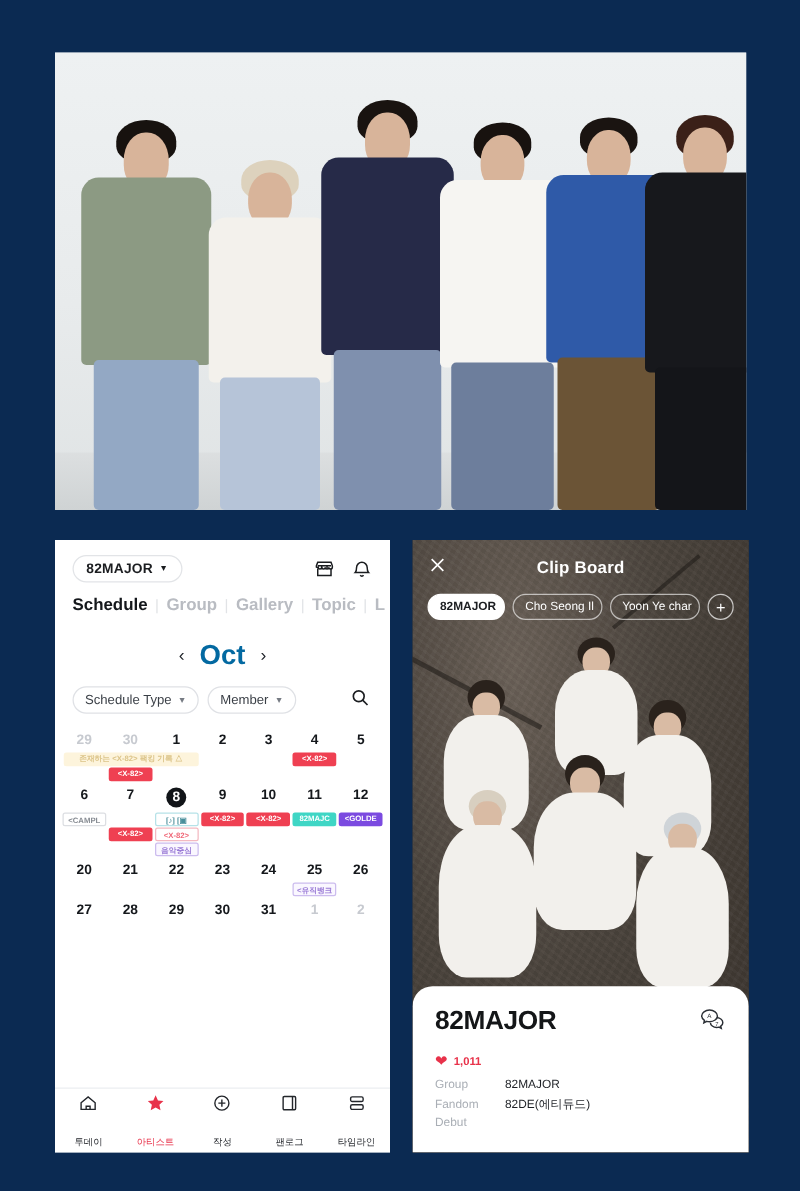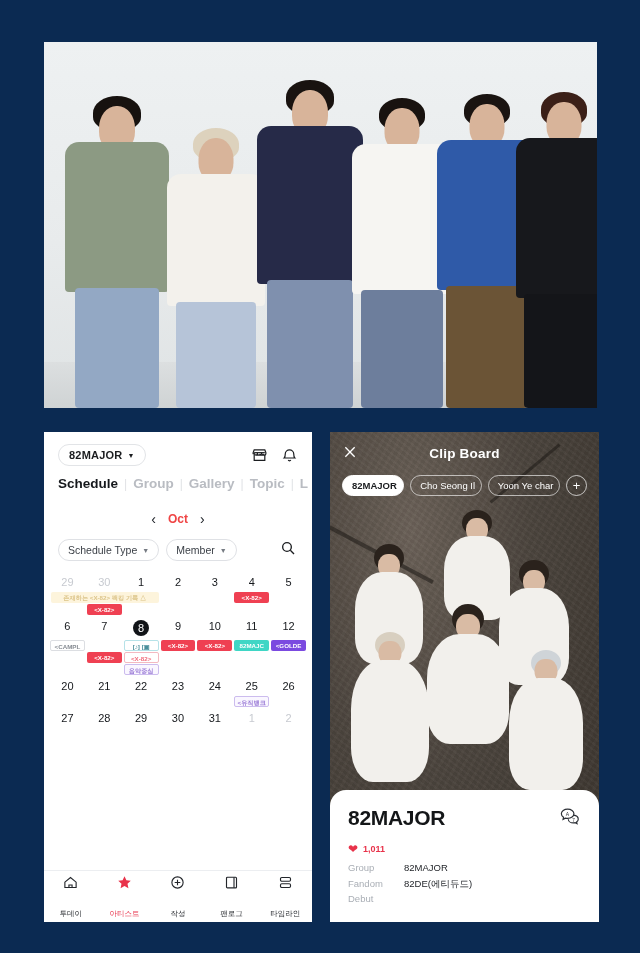--- a/index.html
+++ b/index.html
@@ -88,21 +88,21 @@
     font-size: 13.5px; color: #b9bcc2; font-weight: bold;
   }
   .l-tab.active { color: #15181c; }
   .l-tabsep { color: #e1e3e6; font-size: 12px; padding: 0 6px; }
 
   .month-row {
     display: flex; align-items: center; justify-content: center;
     gap: 12px; padding: 14px 0 10px 0;
   }
   .month-arrow { font-size: 14px; color: #20242a; font-weight: normal; }
-  .month-name { font-size: 12px; font-weight: bold; color: #ef4444; }
+  .month-name { font-size: 22px; font-weight: bold; color: #0369a1; }
 
   .filter-row {
     display: flex; align-items: center; gap: 7px;
     padding: 2px 14px 10px 14px;
   }
   .filter-chip {
     display: inline-flex; align-items: center; gap: 5px;
     border: 1px solid #dfe1e5; border-radius: 13px;
     padding: 4px 9px; font-size: 10.5px; color: #3a3f46; background: #fff;
   }
@@ -115,21 +115,21 @@
     padding: 0 5px 4px 5px;
   }
   .dow {
     text-align: center; font-size: 10px; color: #2b2f35; font-weight: normal;
   }
 
   .cal { padding: 0 5px; }
   .week { display: grid; grid-template-columns: repeat(7, 1fr); }
   .daycell { position: relative; }
   .daynum {
-    text-align: center; font-size: 11px; font-weight: normal; color: #15181c;
+    text-align: center; font-size: 11px; font-weight: bold; color: #15181c;
     padding: 5px 0 3px 0; line-height: 1.1;
   }
   .daynum.muted { color: #c7cad0; }
   .daynum.today {
     color: #fff;
   }
   .daynum.today span {
     display: inline-block; width: 16px; height: 16px; line-height: 16px;
     border-radius: 50%; background: #111418;
   }

